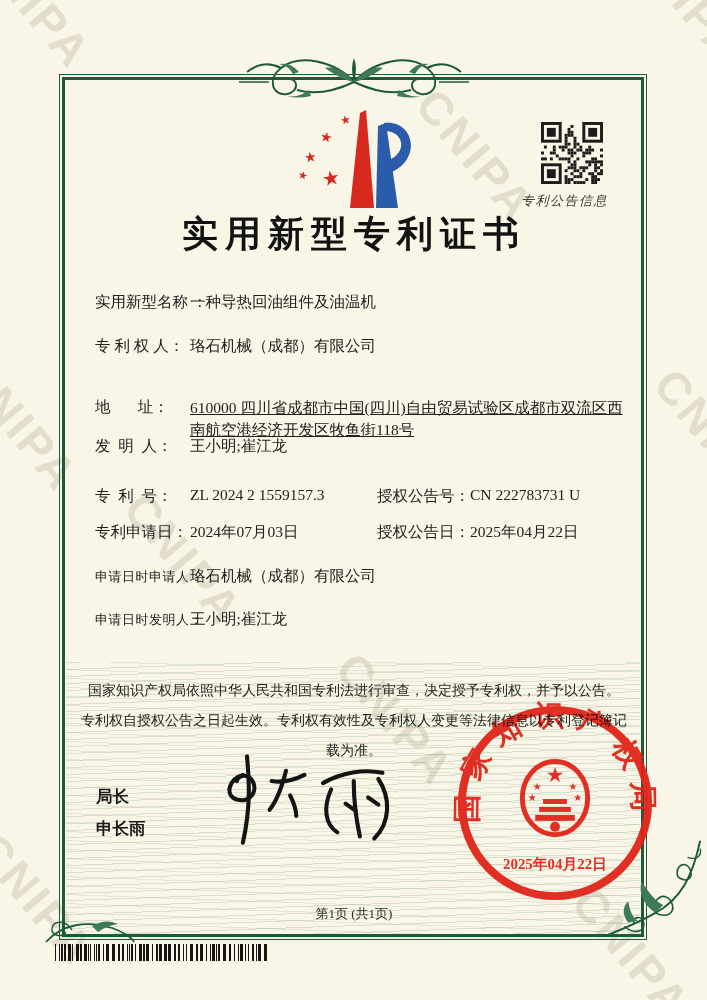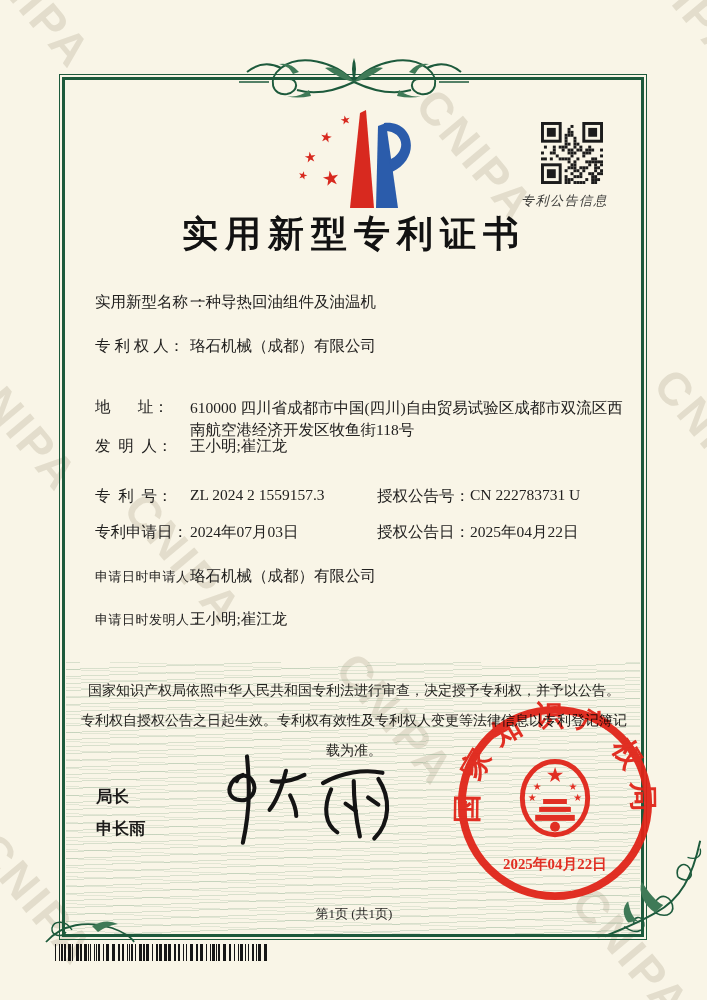--- a/index.html
+++ b/index.html
@@ -38,21 +38,21 @@
 
   .qr-label{left:521px;top:192px;width:104px;font-size:13px;
             letter-spacing:1.5px;color:#3a3a38;font-style:italic;}
 
   .row{left:0;top:0;width:707px;height:24px;}
   .lbl{position:absolute;left:95px;white-space:pre;font-size:15.5px;color:var(--ink);}
   .lbl.small{font-size:13px;letter-spacing:.5px;top:2px;}
   .val{position:absolute;left:190px;font-size:15.5px;color:var(--ink);}
   .lbl.r{left:377px;}
   .val.r{left:470px;}
-  .val.wrap{width:448px;line-height:22px;}
+  .val.wrap{width:448px;line-height:22px;text-decoration:underline;}
 
   .statement{left:80px;top:676px;width:548px;text-align:center;font-size:14px;
              line-height:30px;color:#23221f;}
 
   .director{font-family:Liberation Mono, monospace;font-weight:600;
             font-size:16.5px;color:#1c1b1a;}
 
   .page-footer{left:60px;top:905px;width:588px;text-align:center;font-size:13px;color:#2a2927;}
 
   .seal{left:451px;top:699px;width:208px;height:208px;opacity:.95;mix-blend-mode:multiply;}

